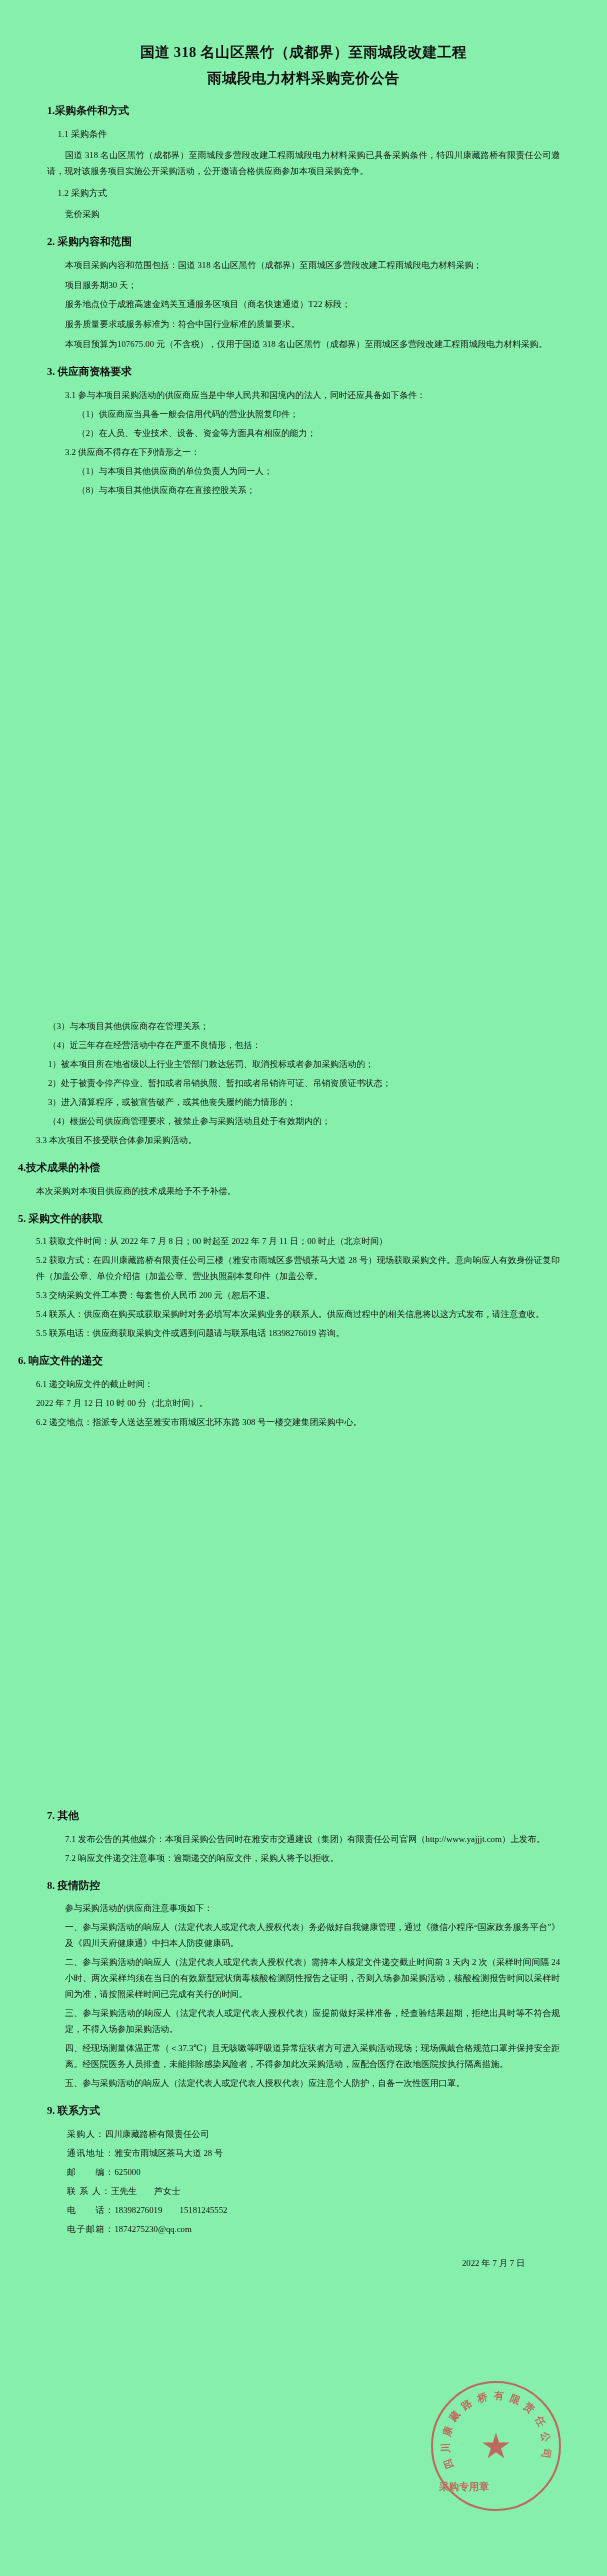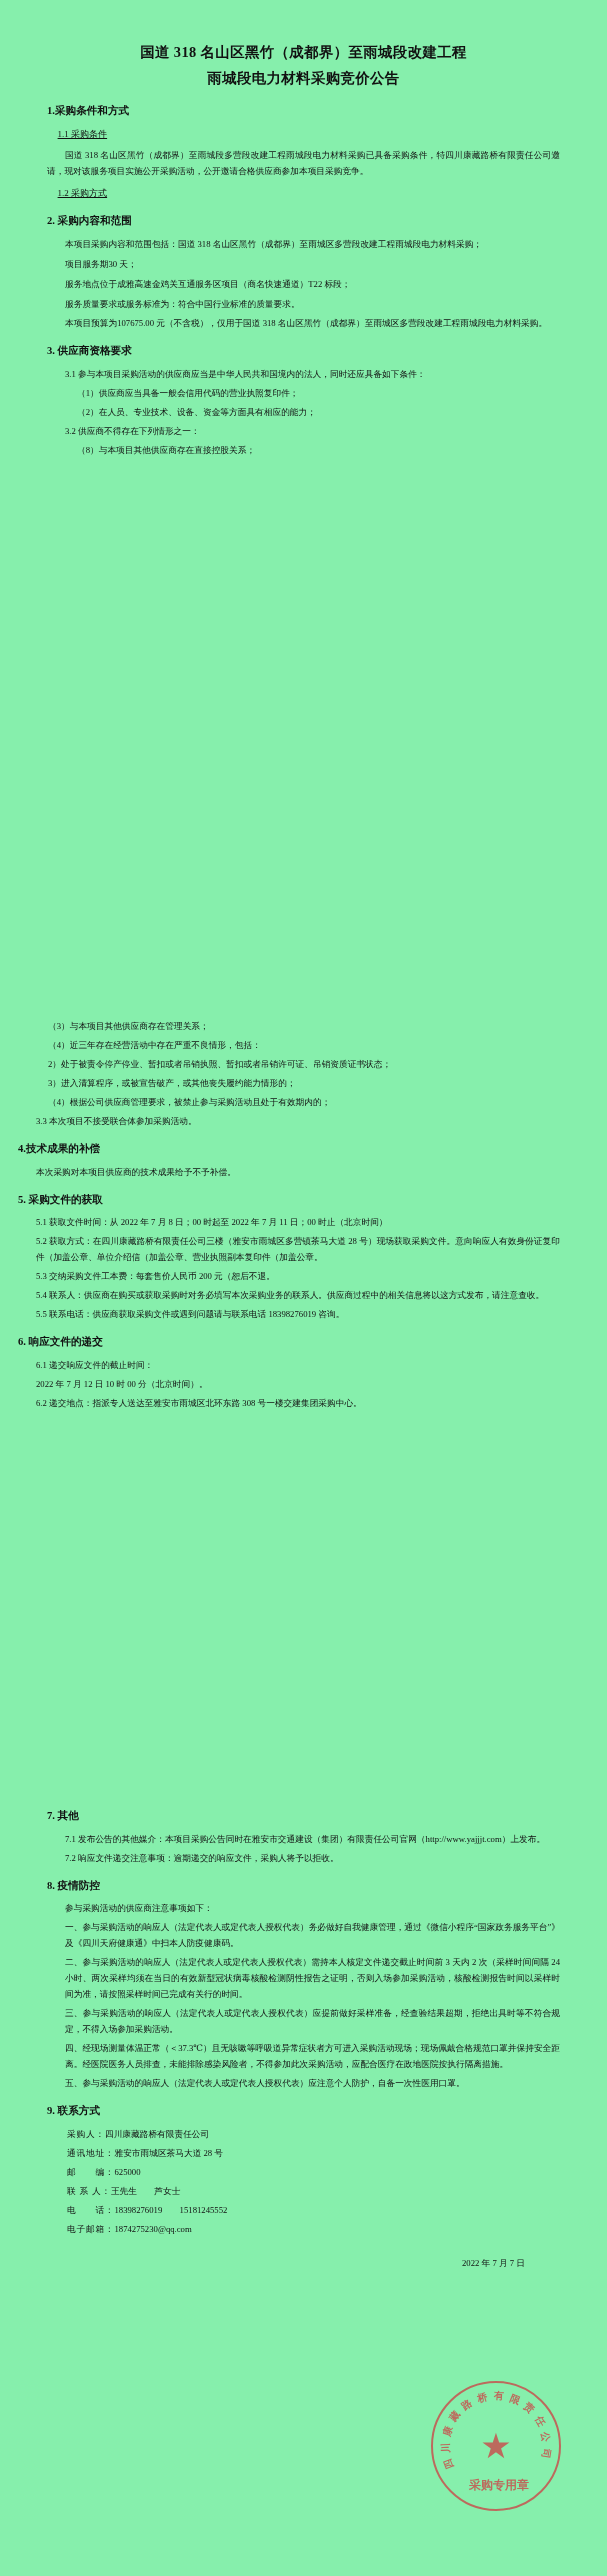--- a/index.html
+++ b/index.html
@@ -43,21 +43,20 @@
     color: #111;
     line-height: 16.7px;
   }
   h3.sub {
     font-size: 9px;
     font-weight: normal;
     margin: 7.6px 0 4.6px 0;
     color: #111;
     line-height: 15px;
     padding-left: 10.6px;
-    text-decoration: underline;
   }
   p.para {
     font-size: 8.7px;
     line-height: 16px;
     margin: 3.8px 0;
     color: #111;
     text-align: justify;
     text-indent: 18px;
   }
   p.item {
@@ -124,67 +123,70 @@
     font-size: 10px;
     font-weight: bold;
     transform-origin: 0 0;
     white-space: nowrap;
   }
   .seal .bottomtxt {
     position: absolute;
     bottom: 15px;
     left: 6px;
     right: 0;
-    text-align: center;
-    font-size: 12px;
+    text-align: left;
+    font-size: 10px;
     font-weight: bold;
   }
   .spacer-lg { height: 114px; }
   .spacer-md { height: 30px; }
 </style>
 </head>
 <body>
 
 <div class="page p1">
 
   <div class="title">
     <span>国道 318 名山区黑竹（成都界）至雨城段改建工程</span>
     <span class="l2">雨城段电力材料采购竞价公告</span>
   </div>
 
   <h2 class="sec">1.采购条件和方式</h2>
   <h3 class="sub">1.1 采购条件</h3>
   <p class="para"><span class="u">国道 318 名山区黑竹（成都界）至雨城段多营段改建工程雨城段电力材料采购</span><span>已具备采购条件，</span><span class="u">特四川康藏路桥有限责任公司</span><span>邀请，现对该服务项目实施公开采购活动，公开邀请合格供应商参加本项目采购竞争。</span></p>
 
   <h3 class="sub">1.2 采购方式</h3>
+  <p class="para">竞价采购</p>
 
   <h2 class="sec">2. 采购内容和范围</h2>
   <p class="para"><span>本项目采购内容和范围包括：</span><span class="u">国道 318 名山区黑竹（成都界）至雨城区多营段改建工程雨城段电力材料采购</span><span>；</span></p>
   <p class="para"><span>项目服务期</span><span class="u">30 天</span><span>；</span></p>
   <p class="para"><span>服务地点位于</span><span class="u">成雅高速金鸡关互通服务区项目（商名快速通道）T22 标段</span><span>；</span></p>
   <p class="para"><span>服务质量要求或服务标准为：</span><span class="u">符合中国行业标准的质量要求</span><span>。</span></p>
   <p class="para"><span>本项目预算为</span><span class="u">107675.00 元（不含税）</span><span>，仅用于</span><span class="u">国道 318 名山区黑竹（成都界）至雨城区多营段改建工程雨城段电力材料采购</span><span>。</span></p>
 
   <h2 class="sec">3. 供应商资格要求</h2>
   <p class="item">3.1 参与本项目采购活动的供应商应当是中华人民共和国境内的法人，同时还应具备如下条件：</p>
   <p class="item2">（1）供应商应当具备一般会信用代码的营业执照复印件；</p>
   <p class="item2">（2）在人员、专业技术、设备、资金等方面具有相应的能力；</p>
   <p class="item">3.2 供应商不得存在下列情形之一：</p>
+  <p class="item2">（1）与本项目其他供应商的单位负责人为同一人；</p>
   <p class="item2">（8）与本项目其他供应商存在直接控股关系；</p>
 
 </div>
 
 <div class="gap"></div>
 
 <div class="page p2">
 
   <div class="spacer-lg"></div>
 
   <p class="item2">（3）与本项目其他供应商存在管理关系；</p>
   <p class="item2">（4）近三年存在经营活动中存在严重不良情形，包括：</p>
+  <p class="item2">1）被本项目所在地省级以上行业主管部门敕达惩罚、取消投标或者参加采购活动的；</p>
   <p class="item2">2）处于被责令停产停业、暂扣或者吊销执照、暂扣或者吊销许可证、吊销资质证书状态；</p>
   <p class="item2">3）进入清算程序，或被宣告破产，或其他丧失履约能力情形的；</p>
   <p class="item2">（4）根据公司供应商管理要求，被禁止参与采购活动且处于有效期内的；</p>
   <p class="item">3.3 本次项目不接受联合体参加采购活动。</p>
 
   <h2 class="sec">4.技术成果的补偿</h2>
   <p class="para">本次采购对本项目供应商的技术成果给予不予补偿。</p>
 
   <h2 class="sec">5. 采购文件的获取</h2>
   <p class="item"><span>5.1 获取文件时间：</span><span class="u">从 2022 年 7 月 8 日；00 时起至 2022 年 7 月 11 日；00 时止（北京时间）</span></p>

